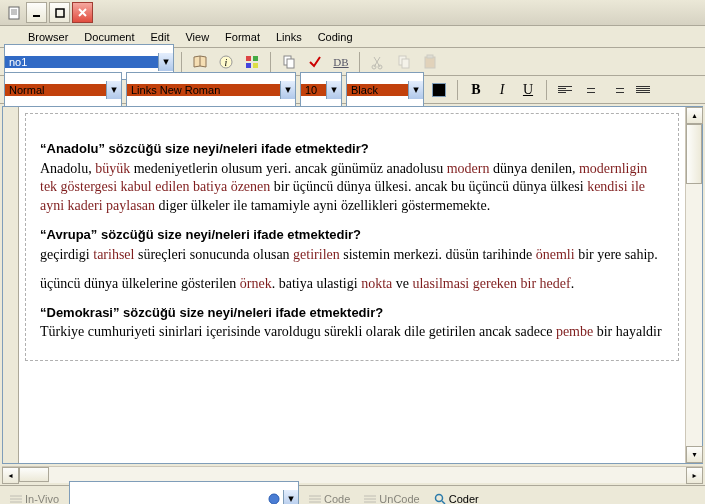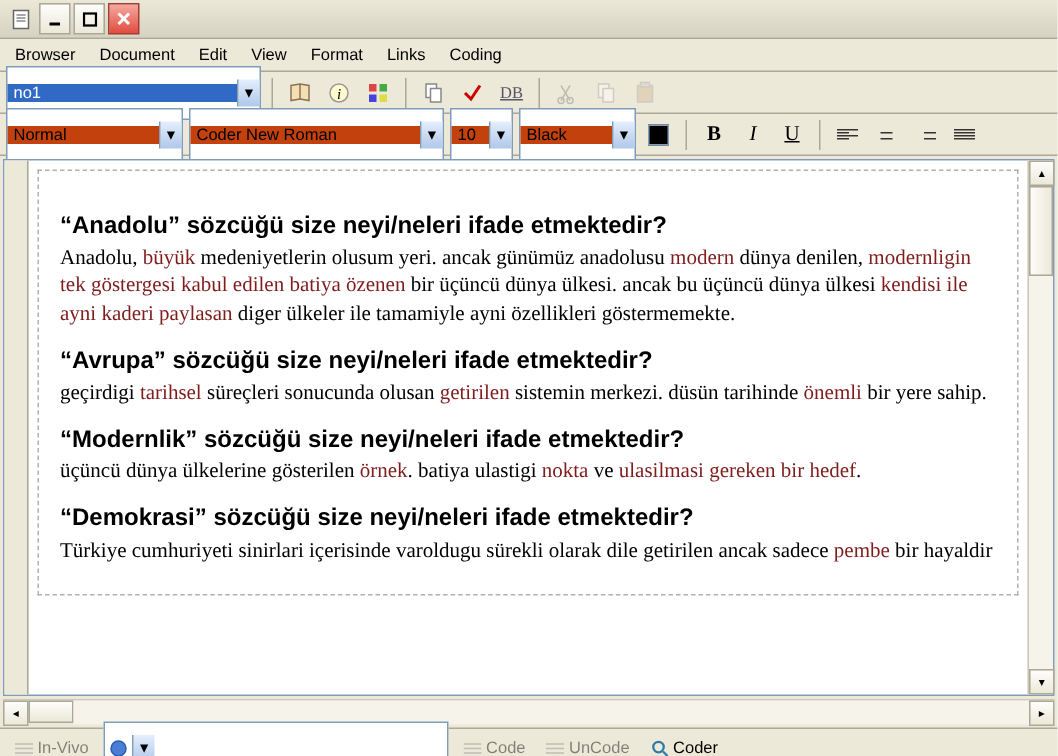--- a/index.html
+++ b/index.html
@@ -3,36 +3,36 @@
 <meta charset="utf-8">
 <style>
 * { box-sizing: border-box; margin: 0; padding: 0; }
 body { font-family: Tahoma, Arial, sans-serif; font-size: 11px; background: #ece9d8; width: 705px; height: 504px; overflow: hidden; }
 .titlebar { height: 26px; background: linear-gradient(#ebe8d7,#d6d2c2); display: flex; align-items: center; padding: 0 2px; border-bottom: 1px solid #aca899; }
 .titlebar-icon { width: 16px; height: 16px; margin: 0 4px; display: flex; align-items: center; justify-content: center; }
 .titlebar-text { flex: 1; font-weight: bold; font-size: 13px; color: #000; }
 .winbtns { display: flex; gap: 2px; }
 .winbtn { width: 21px; height: 21px; background: linear-gradient(#fdfdfb,#ece9d8); border: 1px solid #aca899; display: flex; align-items: center; justify-content: center; font-family: Arial; }
 .winbtn.close { background: linear-gradient(#f5a89f,#e14d3f); color: #fff; border-color: #a13d33; }
-.menubar { height: 22px; display: flex; align-items: center; padding: 0 2px; background: #ece9d8; border-bottom: 1px solid #aca899; }
+.menubar { height: 22px; display: flex; align-items: center; padding: 0 20px; background: #ece9d8; border-bottom: 1px solid #aca899; }
 .menuitem { padding: 2px 8px; cursor: default; }
 .toolbar { height: 28px; display: flex; align-items: center; padding: 2px 4px; gap: 4px; background: #ece9d8; border-bottom: 1px solid #aca899; }
 .sep { width: 1px; height: 20px; background: #aca899; margin: 0 3px; }
-.combo { display: flex; align-items: center; background: #fff; border: 1px solid #7f9db9; height: 36px; font-size: 11px; }
+.combo { display: flex; align-items: center; background: #fff; border: 1px solid #7f9db9; height: 36px; font-size: 11px; justify-content: flex-end; }
 .combo-text { padding: 0 4px; background: #c2410c; }
 .combo-text.sel { background: #316ac5; color: #fff; }
 .combo-btn { width: 15px; height: 18px; background: linear-gradient(#e4eefd,#b0c8ea); border-left: 1px solid #7f9db9; display: flex; align-items: center; justify-content: center; }
 .tbtn { width: 22px; height: 22px; display: flex; align-items: center; justify-content: center; cursor: default; }
 .tbtn.disabled { opacity: 0.45; }
 .fmt-toolbar { height: 28px; display: flex; align-items: center; padding: 2px 4px; gap: 4px; background: #ece9d8; border-bottom: 1px solid #aca899; }
 .doc-area { position: relative; background: #fff; border: 1px solid #7f9db9; margin: 2px; height: 358px; display: flex; }
 .ruler-v { width: 16px; background: #ece9d8; border-right: 1px solid #aca899; }
 .doc-scroll { flex: 1; overflow: hidden; position: relative; }
 .doc-content { padding: 18px 14px 8px 14px; font-family: "Times New Roman", serif; font-size: 14px; line-height: 1.35; border: 1px dashed #b0b0b0; margin: 6px; }
-.doc-content h3 { font-family: Arial, sans-serif; font-size: 16px; font-weight: bold; margin: 8px 0 2px 0; color: #000; }
+.doc-content h3 { font-family: Arial, sans-serif; font-size: 13px; font-weight: bold; margin: 8px 0 2px 0; color: #000; }
 .doc-content p { margin: 0 0 10px 0; color: #000; }
 .red { color: #7f1d1d; }
 .scroll-v { width: 17px; background: #ece9d8; border-left: 1px solid #cdc7b8; display: flex; flex-direction: column; }
 .scroll-h-wrap { height: 17px; background: #ece9d8; border-top: 1px solid #cdc7b8; margin: 0 2px 2px 2px; display: flex; }
 .sbtn { width: 17px; height: 17px; background: linear-gradient(#fdfdfb,#ece9d8); border: 1px solid #aca899; display: flex; align-items: center; justify-content: center; font-size: 8px; }
 .sthumb-v { flex: 0 0 60px; background: linear-gradient(90deg,#fdfdfb,#ece9d8); border: 1px solid #aca899; margin-top: 0; }
 .strack { flex: 1; background: #f5f3ea; }
 .sthumb-h { width: 30px; height: 15px; background: linear-gradient(#fdfdfb,#ece9d8); border: 1px solid #aca899; }
 .codebar { height: 26px; display: flex; align-items: center; padding: 2px 6px; gap: 6px; background: #ece9d8; border-top: 1px solid #aca899; }
 .bold { font-family: "Times New Roman"; font-weight: bold; font-size: 14px; }
@@ -148,21 +148,21 @@
       </svg>
     </div>
 </div>
 
 <div class="fmt-toolbar">
   <div class="combo" style="width:118px">
     <span class="combo-text" style="flex:1">Normal</span>
     <span class="combo-btn">▾</span>
   </div>
   <div class="combo" style="width:170px">
-    <span class="combo-text" style="flex:1">Coder New Roman</span>
+    <span class="combo-text" style="flex:1">Links New Roman</span>
     <span class="combo-btn">▾</span>
   </div>
   <div class="combo" style="width:42px">
     <span class="combo-text" style="flex:1">10</span>
     <span class="combo-btn">▾</span>
   </div>
   <div class="combo" style="width:78px">
     <span class="combo-text" style="flex:1">Black</span>
     <span class="combo-btn">▾</span>
   </div>
@@ -215,21 +215,20 @@
 </div>
 
 <div class="doc-area">
   <div class="ruler-v"></div>
   <div class="doc-scroll">
     <div class="doc-content">
       <h3>“Anadolu” sözcüğü size neyi/neleri ifade etmektedir?</h3>
       <p><span>Anadolu, </span><span class="red">büyük</span><span> medeniyetlerin olusum yeri. ancak günümüz anadolusu </span><span class="red">modern</span><span> dünya denilen, </span><span class="red">modernligin tek göstergesi kabul edilen batiya özenen</span><span> bir üçüncü dünya ülkesi. ancak bu üçüncü dünya ülkesi </span><span class="red">kendisi ile ayni kaderi paylasan</span><span> diger ülkeler ile tamamiyle ayni özellikleri göstermemekte.</span></p>
       <h3> “Avrupa” sözcüğü size neyi/neleri ifade etmektedir?</h3>
       <p><span>geçirdigi </span><span class="red">tarihsel</span><span> süreçleri sonucunda olusan </span><span class="red">getirilen</span><span> sistemin merkezi. düsün tarihinde </span><span class="red">önemli</span><span> bir yere sahip.</span></p>
-      <h3>“Modernlik” sözcüğü size neyi/neleri ifade etmektedir?</h3>
       <p><span>üçüncü dünya ülkelerine gösterilen </span><span class="red">örnek</span><span>. batiya ulastigi </span><span class="red">nokta</span><span> ve </span><span class="red">ulasilmasi gereken bir hedef</span><span>.</span></p>
       <h3>“Demokrasi” sözcüğü size neyi/neleri ifade etmektedir?</h3>
       <p><span>Türkiye cumhuriyeti sinirlari içerisinde varoldugu sürekli olarak dile getirilen ancak sadece </span><span class="red">pembe</span><span> bir hayaldir</span></p>
     </div>
   </div>
   <div class="scroll-v">
     <div class="sbtn">▴</div>
     <div class="sthumb-v"></div>
     <div class="strack"></div>
     <div class="sbtn">▾</div>

